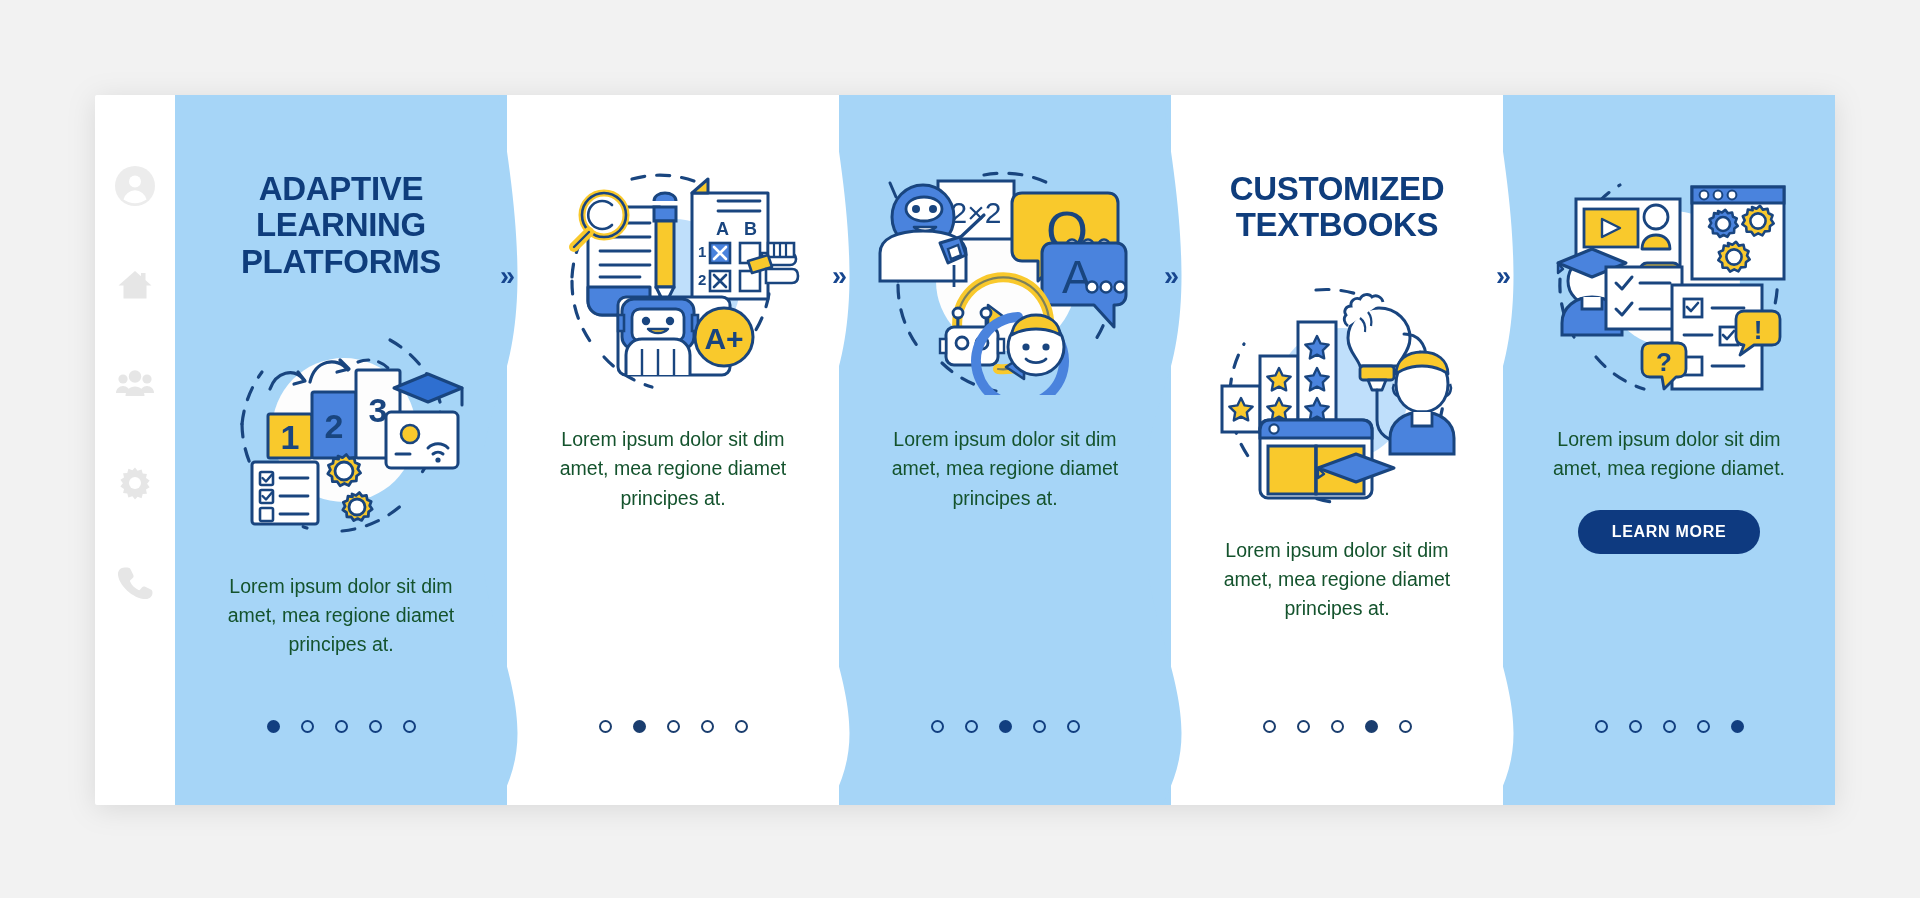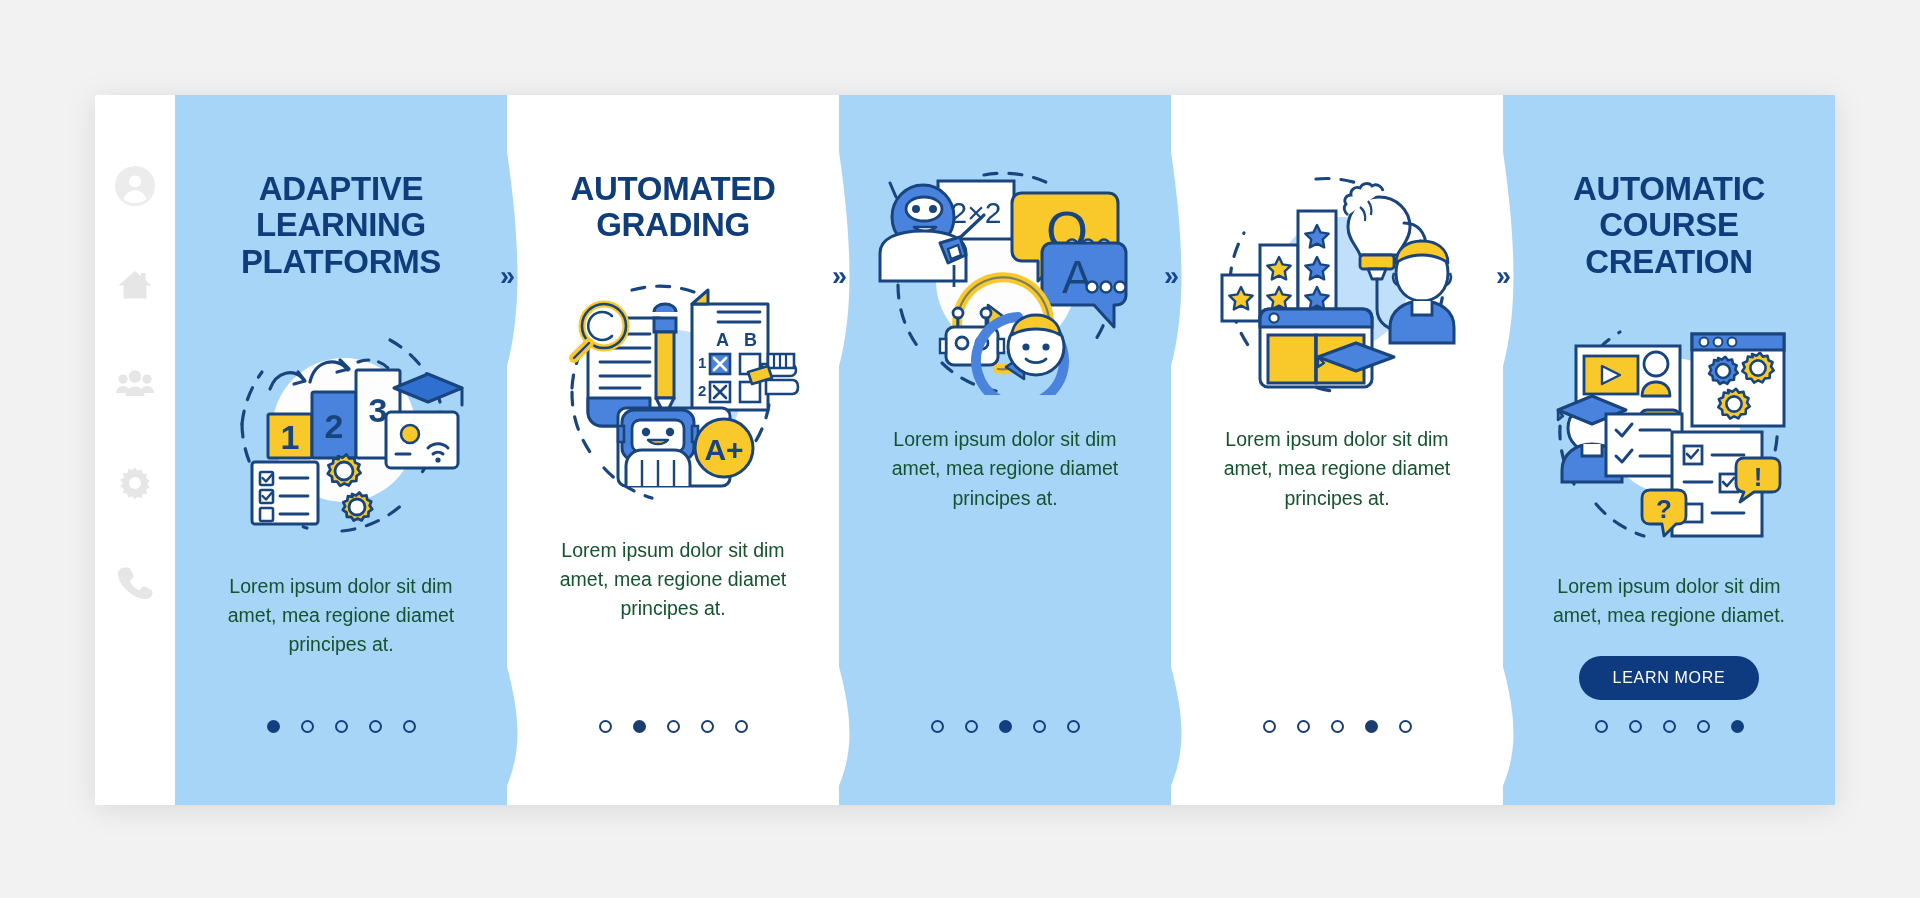--- a/index.html
+++ b/index.html
@@ -106,21 +106,21 @@
     z-index: 2;
   }
 
   .cta {
     margin-top: 26px;
     background: #0e3a80;
     color: #ffffff;
     border: none;
     border-radius: 22px;
     font-size: 16px;
-    font-weight: 400;
+    font-weight: 700;
     letter-spacing: 0.7px;
     padding: 13px 34px;
     cursor: pointer;
     z-index: 2;
   }
 
   .dots {
     position: absolute;
     bottom: 72px; left: 0; width: 100%;
     display: flex; justify-content: center; gap: 21px;
@@ -251,22 +251,20 @@
         </div>
         <div class="wave">
           <svg viewBox="0 0 44 710" preserveAspectRatio="none">
             <path d="M0 0 H14 C40 150 40 230 14 300 C-12 375 -12 450 14 540 C40 625 40 660 14 710 H0 Z" fill="#a6d5f7"></path>
           </svg>
         </div>
         <div class="chev">»</div>
       </div>
 
       <div class="panel white">
-        <div class="ptitle">AUTOMATED
-GRADING</div>
         <div class="art">
           <svg viewBox="0 0 258 238">
             <circle cx="130" cy="128" r="66" fill="#bfdffb"></circle>
             <path d="M28 120a104 104 0 0 1 16-50" stroke="#19457f" stroke-width="3.2" fill="none" stroke-dasharray="13 12" stroke-linecap="round"></path>
             <path d="M28 124a104 104 0 0 0 18 60" stroke="#19457f" stroke-width="3.2" fill="none" stroke-dasharray="13 12" stroke-linecap="round"></path>
             <path d="M88 22a104 104 0 0 1 62 2" stroke="#19457f" stroke-width="3.2" fill="none" stroke-dasharray="13 12" stroke-linecap="round"></path>
             <path d="M226 112a104 104 0 0 1-16 64" stroke="#19457f" stroke-width="3.2" fill="none" stroke-dasharray="13 12" stroke-linecap="round"></path>
             <path d="M60 200a104 104 0 0 0 48 30" stroke="#19457f" stroke-width="3.2" fill="none" stroke-dasharray="13 12" stroke-linecap="round"></path>
 
             <path d="M44 50h72v108H58c-8 0-14-6-14-14z" fill="#ffffff" stroke="#19457f" stroke-width="3" stroke-linejoin="round"></path>
@@ -406,20 +404,22 @@
         </div>
         <div class="wave">
           <svg viewBox="0 0 44 710" preserveAspectRatio="none">
             <path d="M0 0 H14 C40 150 40 230 14 300 C-12 375 -12 450 14 540 C40 625 40 660 14 710 H0 Z" fill="#a6d5f7"></path>
           </svg>
         </div>
         <div class="chev">»</div>
       </div>
 
       <div class="panel white">
+        <div class="ptitle">CUSTOMIZED
+TEXTBOOKS</div>
         <div class="art">
           <svg viewBox="0 0 258 238">
             <circle cx="134" cy="126" r="66" fill="#bfdffb"></circle>
             <path d="M22 124a104 104 0 0 1 14-48" stroke="#19457f" stroke-width="3.2" fill="none" stroke-dasharray="13 12" stroke-linecap="round"></path>
             <path d="M22 128a104 104 0 0 0 18 60" stroke="#19457f" stroke-width="3.2" fill="none" stroke-dasharray="13 12" stroke-linecap="round"></path>
             <path d="M108 22a104 104 0 0 1 56 10" stroke="#19457f" stroke-width="3.2" fill="none" stroke-dasharray="13 12" stroke-linecap="round"></path>
             <path d="M236 116a104 104 0 0 1-18 64" stroke="#19457f" stroke-width="3.2" fill="none" stroke-dasharray="13 12" stroke-linecap="round"></path>
             <path d="M66 206a104 104 0 0 0 58 28" stroke="#19457f" stroke-width="3.2" fill="none" stroke-dasharray="13 12" stroke-linecap="round"></path>
 
             <rect x="14" y="118" width="38" height="46" fill="#ffffff" stroke="#19457f" stroke-width="3"></rect>
@@ -471,23 +471,20 @@
         </div>
         <div class="wave">
           <svg viewBox="0 0 44 710" preserveAspectRatio="none">
             <path d="M0 0 H14 C40 150 40 230 14 300 C-12 375 -12 450 14 540 C40 625 40 660 14 710 H0 Z" fill="#ffffff"></path>
           </svg>
         </div>
         <div class="chev">»</div>
       </div>
 
       <div class="panel blue">
-        <div class="ptitle">AUTOMATIC
-COURSE
-CREATION</div>
         <div class="art">
           <svg viewBox="0 0 258 238">
             <circle cx="132" cy="122" r="68" fill="#fdfdfd"></circle>
             <path d="M44 64a104 104 0 0 1 36-36" stroke="#19457f" stroke-width="3.2" fill="none" stroke-dasharray="13 12" stroke-linecap="round"></path>
             <path d="M20 122a104 104 0 0 0 14 58" stroke="#19457f" stroke-width="3.2" fill="none" stroke-dasharray="13 12" stroke-linecap="round"></path>
             <path d="M236 108a104 104 0 0 1-12 68" stroke="#19457f" stroke-width="3.2" fill="none" stroke-dasharray="13 12" stroke-linecap="round"></path>
             <path d="M56 200a104 104 0 0 0 48 32" stroke="#19457f" stroke-width="3.2" fill="none" stroke-dasharray="13 12" stroke-linecap="round"></path>
 
             <rect x="36" y="42" width="104" height="74" fill="#ffffff" stroke="#19457f" stroke-width="3"></rect>
             <rect x="44" y="52" width="54" height="38" fill="#f9c92c" stroke="#19457f" stroke-width="2.8"></rect>

